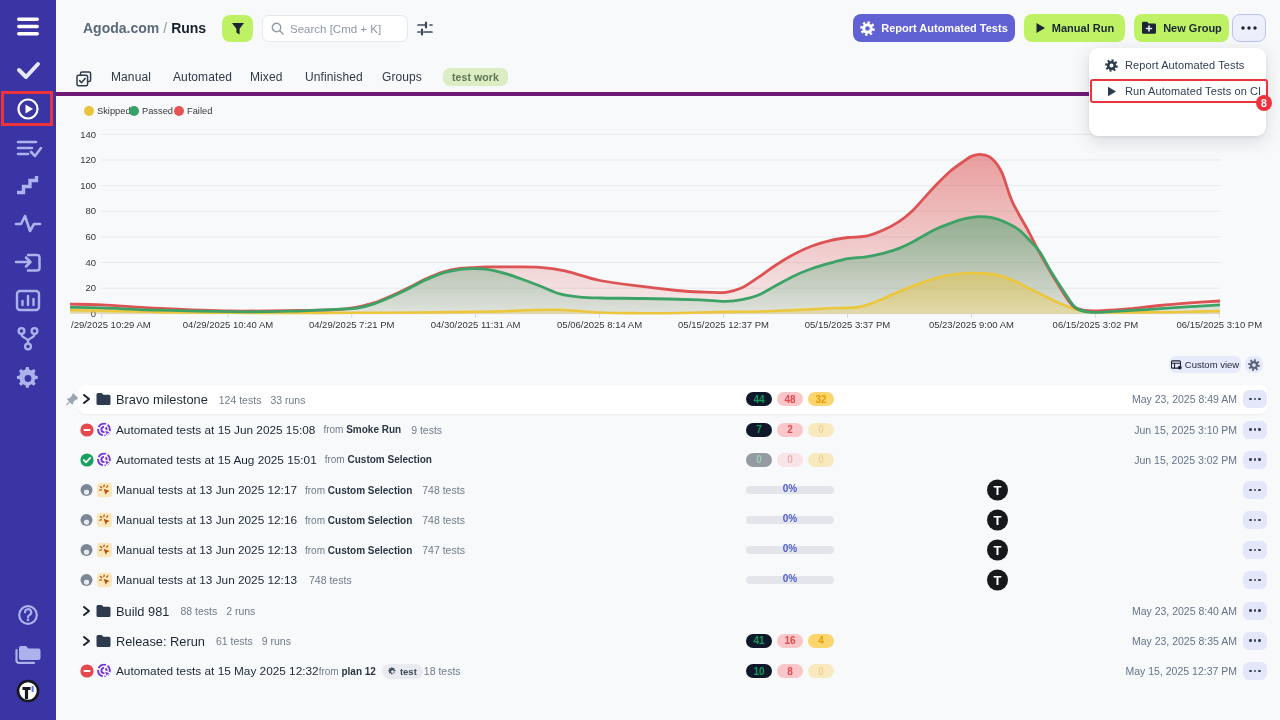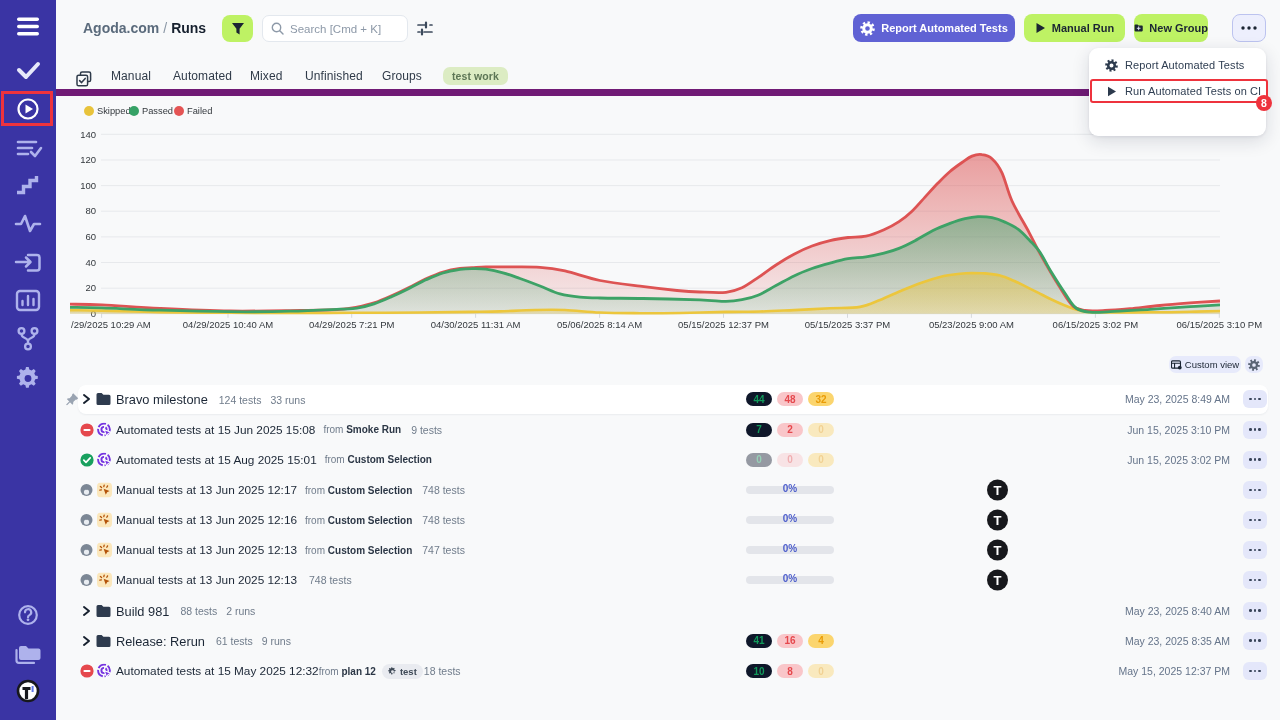--- a/index.html
+++ b/index.html
@@ -14,25 +14,25 @@
 
 
 #crumb { position:absolute; left:83px; top:20px; font-size:14px; font-weight:bold; color:#5b6b7c; }
 #crumb .sep { color:#8a97a5; font-weight:normal; padding:0 4px; }
 #crumb .cur { color:#16202e; }
 .btn { position:absolute; display:flex; align-items:center; justify-content:center; height:28px; border-radius:8px; font-size:11px; font-weight:bold; color:#1b2533; background:#bef264; gap:6px; white-space:nowrap; }
 #btn-filter { left:222px; top:15px; width:31px; height:27px; }
 #search { position:absolute; left:262px; top:15px; width:146px; height:27px; background:#fff; border:1px solid #e3e8ee; border-radius:7px; display:flex; align-items:center; padding:8px 8px; gap:6px; color:#8d99a8; font-size:11.5px; }
 #btn-report { left:853px; top:14px; width:162px; background:#6062d4; color:#fff; }
 #btn-manual { left:1024px; top:14px; width:101px; }
-#btn-group  { left:1134px; top:14px; width:74px; }
+#btn-group  { left:1134px; top:14px; width:95px; }
 #btn-dots   { left:1232px; top:14px; width:34px; background:#edeffd; border:1.5px solid #bcc3ef; color:#1b2533; font-weight:bold; }
 
 
-#tabs { position:absolute; left:56px; top:62px; width:1064px; height:34px; border-bottom:7px solid #701a75; display:flex; align-items:center; color:#2f3a48; font-size:12px; font-weight:normal; letter-spacing:0.1px; }
+#tabs { position:absolute; left:56px; top:62px; width:1064px; height:34px; border-bottom:4px solid #701a75; display:flex; align-items:center; color:#2f3a48; font-size:12px; font-weight:normal; letter-spacing:0.1px; }
 #tabs .t { position:absolute; }
 #tabs span.t { top:50%; transform:translateY(-50%); }
 
 
 #chartwrap { position:absolute; left:56px; top:96px; width:1224px; height:250px; }
 
 
 .pill-btn { position:absolute; display:flex; align-items:center; justify-content:center; border-radius:7px; background:#e7eafb; color:#1b2533; font-size:10px; font-weight:normal; gap:3px; white-space:nowrap; }
 
 
@@ -42,21 +42,21 @@
 .title { position:absolute; font-size:11.8px; color:#1c2736; white-space:nowrap; top:50%; transform:translateY(-50%); }
 .meta  { position:absolute; font-size:10.5px; color:#707c8b; white-space:nowrap; top:50%; transform:translateY(-50%); }
 .from  { position:absolute; font-size:10px; color:#707c8b; white-space:nowrap; top:50%; transform:translateY(-50%); }
 .from b { color:#2c3746; }
 .badges { position:absolute; left:690px; top:50%; transform:translateY(-50%); display:flex; gap:5px; }
 .bdg { width:26px; height:14px; border-radius:8px; font-size:10px; font-weight:bold; display:flex; align-items:center; justify-content:center; }
 .bdg.g { background:#0f172a; color:#119a5b; }
 .bdg.r { background:#f9c6c9; color:#e5484d; }
 .bdg.y { background:#fbd56e; color:#e99b06; }
 .bdg.dim { opacity:0.42; }
-.date { position:absolute; right:50px; top:50%; transform:translateY(-50%); font-size:10.5px; color:#65748a; white-space:nowrap; }
+.date { position:absolute; right:43px; top:50%; transform:translateY(-50%); font-size:10.5px; color:#65748a; white-space:nowrap; }
 .dots { position:absolute; right:13px; top:50%; transform:translateY(-50%); width:24px; height:18px; border-radius:6px; background:#e4e7fa; display:flex; align-items:center; justify-content:center; }
 .dots i { display:flex; gap:2px; }
 .dots b { width:2.5px; height:2.5px; border-radius:50%; background:#39455a; }
 .pbar { position:absolute; left:690px; top:50%; transform:translateY(-50%); width:88px; height:8px; border-radius:5px; background:#e3e5ea; }
 .pbar span { position:absolute; left:0; right:0; top:-3px; text-align:center; font-size:10px; font-weight:bold; color:#4d5ecb; }
 .avatar { position:absolute; left:931px; top:50%; transform:translateY(-50%); width:21px; height:21px; border-radius:50%; background:#17181c; color:#fff; display:flex; align-items:center; justify-content:center; font-size:13px; font-weight:bold; }
 .line { position:absolute; top:50%; transform:translateY(-50%); display:flex; align-items:center; white-space:nowrap; }
 .line .title, .line .meta, .line .from { position:static; transform:none; }
 .rowbg { position:absolute; left:22px; top:1px; width:1190px; height:29px; background:#fff; border-radius:8px; box-shadow:0 1px 2px rgba(25,35,60,.06); }
 .tagpill { display:inline-flex; align-items:center; gap:3px; background:#e9ebf0; border-radius:8px; height:15px; padding:0 6px; font-size:9.5px; color:#3f4a57; font-weight:bold; }

